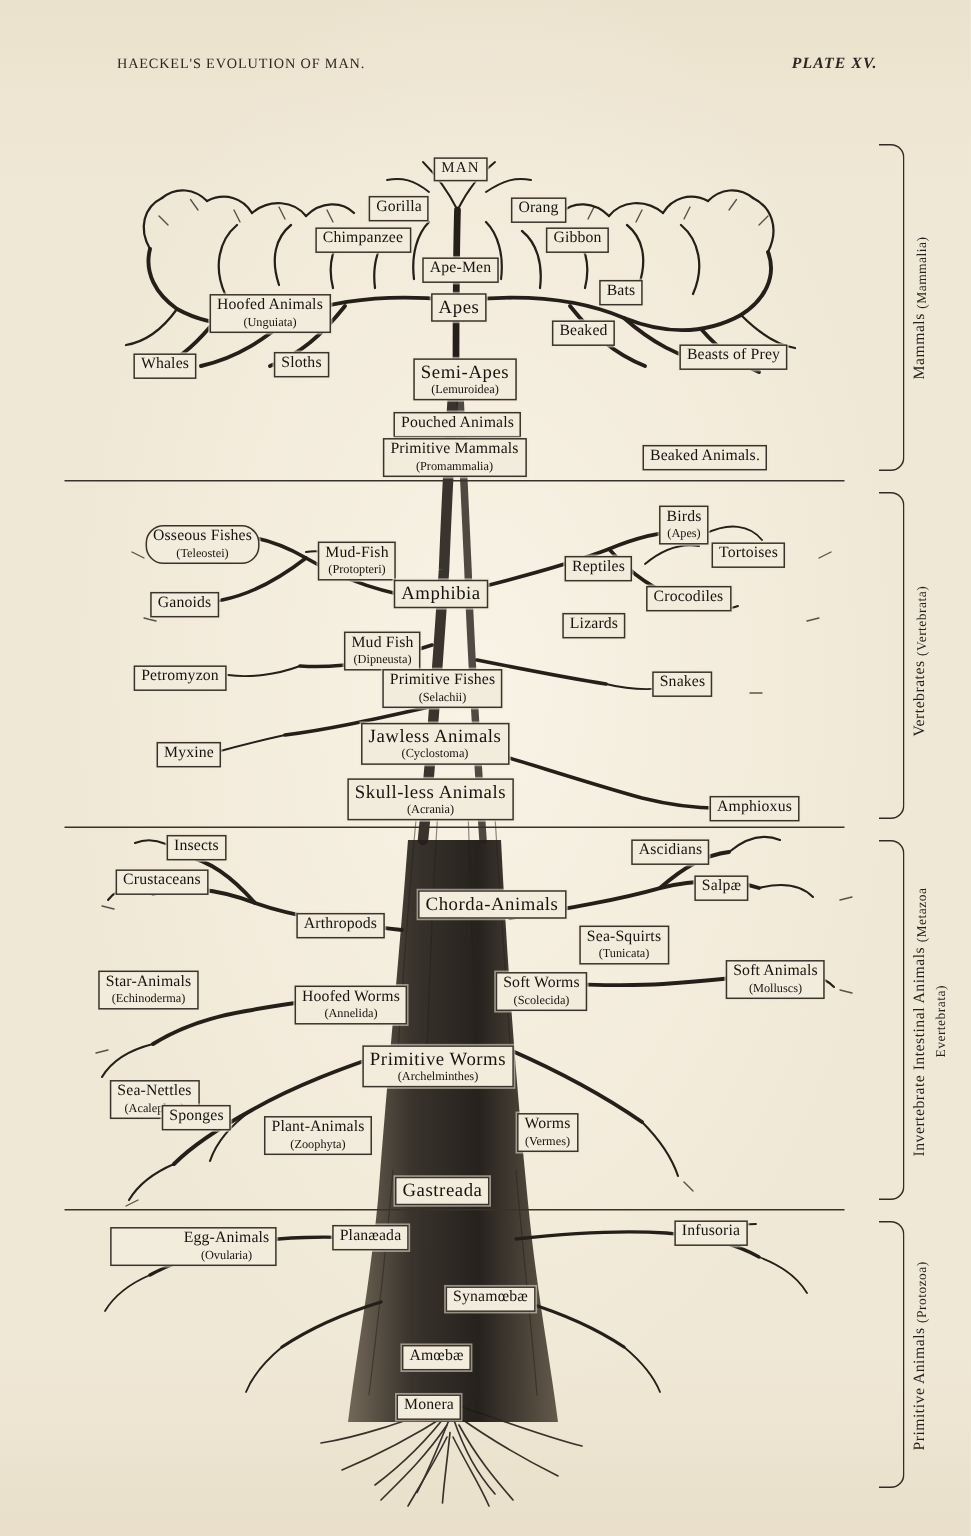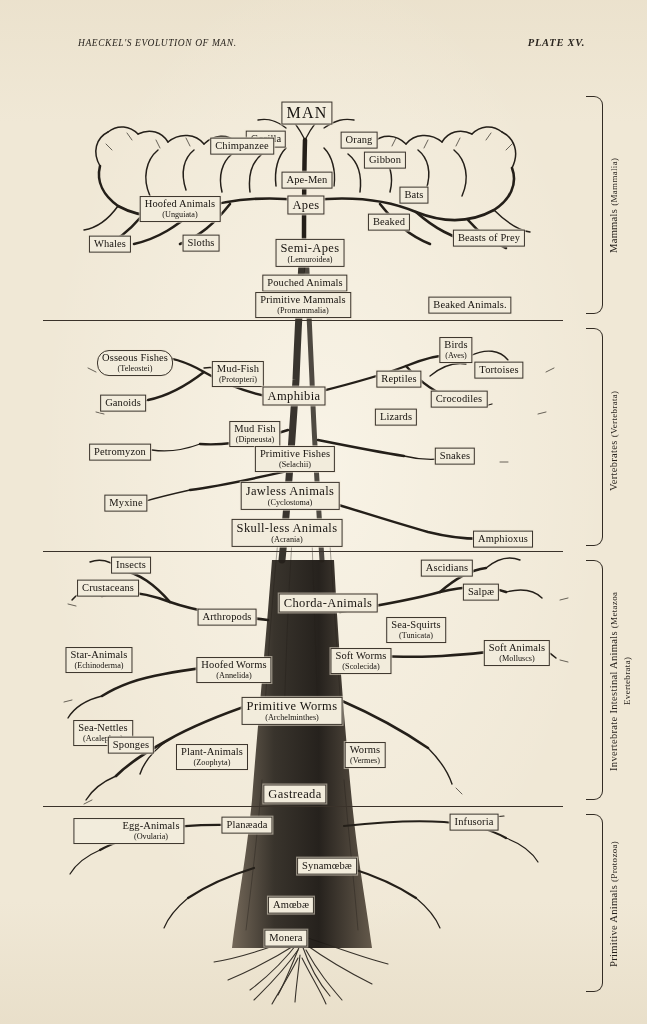--- a/index.html
+++ b/index.html
@@ -23,21 +23,20 @@
     inset: 0;
     background:
       radial-gradient(ellipse at 50% 45%, rgba(255,252,243,0.55) 0%, rgba(238,228,206,0.0) 62%),
       linear-gradient(180deg, rgba(226,214,188,0.35) 0%, rgba(240,232,214,0) 12%, rgba(240,232,214,0) 88%, rgba(222,210,184,0.40) 100%);
     pointer-events: none;
   }
   .hdr {
     position: absolute;
     color: #2b2620;
     letter-spacing: 0.04em;
-    font-style: italic;
   }
   #hdr-left {
     left: 78px; top: 38px;
     font-size: 9.5px;
     font-variant: small-caps;
     letter-spacing: 0.06em;
   }
   #hdr-right {
     right: 62px; top: 37px;
     font-size: 10.5px;
@@ -99,21 +98,21 @@
     text-align: center;
     padding: 1px 4px 2px 4px;
     line-height: 1.12;
     white-space: nowrap;
     box-shadow: 0 0 0 1px rgba(240,232,214,0.55);
     transform: translate(-50%, -50%);
   }
   .node .n1 { display: block; font-size: 10.5px; letter-spacing: 0.01em; }
   .node .n2 { display: block; font-size: 8.2px; }
   .node.big .n1 { font-size: 12.5px; letter-spacing: 0.03em; }
-  .node.xbig .n1 { font-size: 16px; letter-spacing: 0.08em; }
+  .node.xbig .n1 { font-size: 10px; letter-spacing: 0.08em; }
 </style>
 </head>
 <body>
 
 <div id="page">
 
   <div id="paper-tone"></div>
 
   <svg id="tree-canvas" viewBox="0 0 647 1024">
     <defs>
@@ -324,21 +323,21 @@
   <div id="nodes-layer">
       <div class="node xbig" style="left: 307px; top: 113px;">
         <span class="n1">MAN</span>
       </div>
       <div class="node" style="left: 266px; top: 139px;">
         <span class="n1">Gorilla</span>
       </div>
       <div class="node" style="left: 359px; top: 140px;">
         <span class="n1">Orang</span>
       </div>
-      <div class="node" style="left: 242px; top: 146px;">
+      <div class="node" style="left: 242px; top: 160px;">
         <span class="n1">Chimpanzee</span>
       </div>
       <div class="node" style="left: 385px; top: 160px;">
         <span class="n1">Gibbon</span>
       </div>
       <div class="node" style="left: 307px; top: 180px;">
         <span class="n1">Ape-Men</span>
       </div>
       <div class="node" style="left: 414px; top: 195px;">
         <span class="n1">Bats</span>
@@ -371,21 +370,21 @@
       </div>
       <div class="node" style="left: 303px; top: 305px;">
         <span class="n1">Primitive Mammals</span>
         <span class="n2">(Promammalia)</span>
       </div>
       <div class="node" style="left: 470px; top: 305px;">
         <span class="n1">Beaked Animals.</span>
       </div>
       <div class="node" style="left: 456px; top: 350px;">
         <span class="n1">Birds</span>
-        <span class="n2">(Aves)</span>
+        <span class="n2">(Apes)</span>
       </div>
       <div class="node" style="left: 135px; top: 363px; border-radius: 12px;">
         <span class="n1">Osseous Fishes</span>
         <span class="n2">(Teleostei)</span>
       </div>
       <div class="node" style="left: 499px; top: 370px;">
         <span class="n1">Tortoises</span>
       </div>
       <div class="node" style="left: 238px; top: 374px;">
         <span class="n1">Mud-Fish</span>

